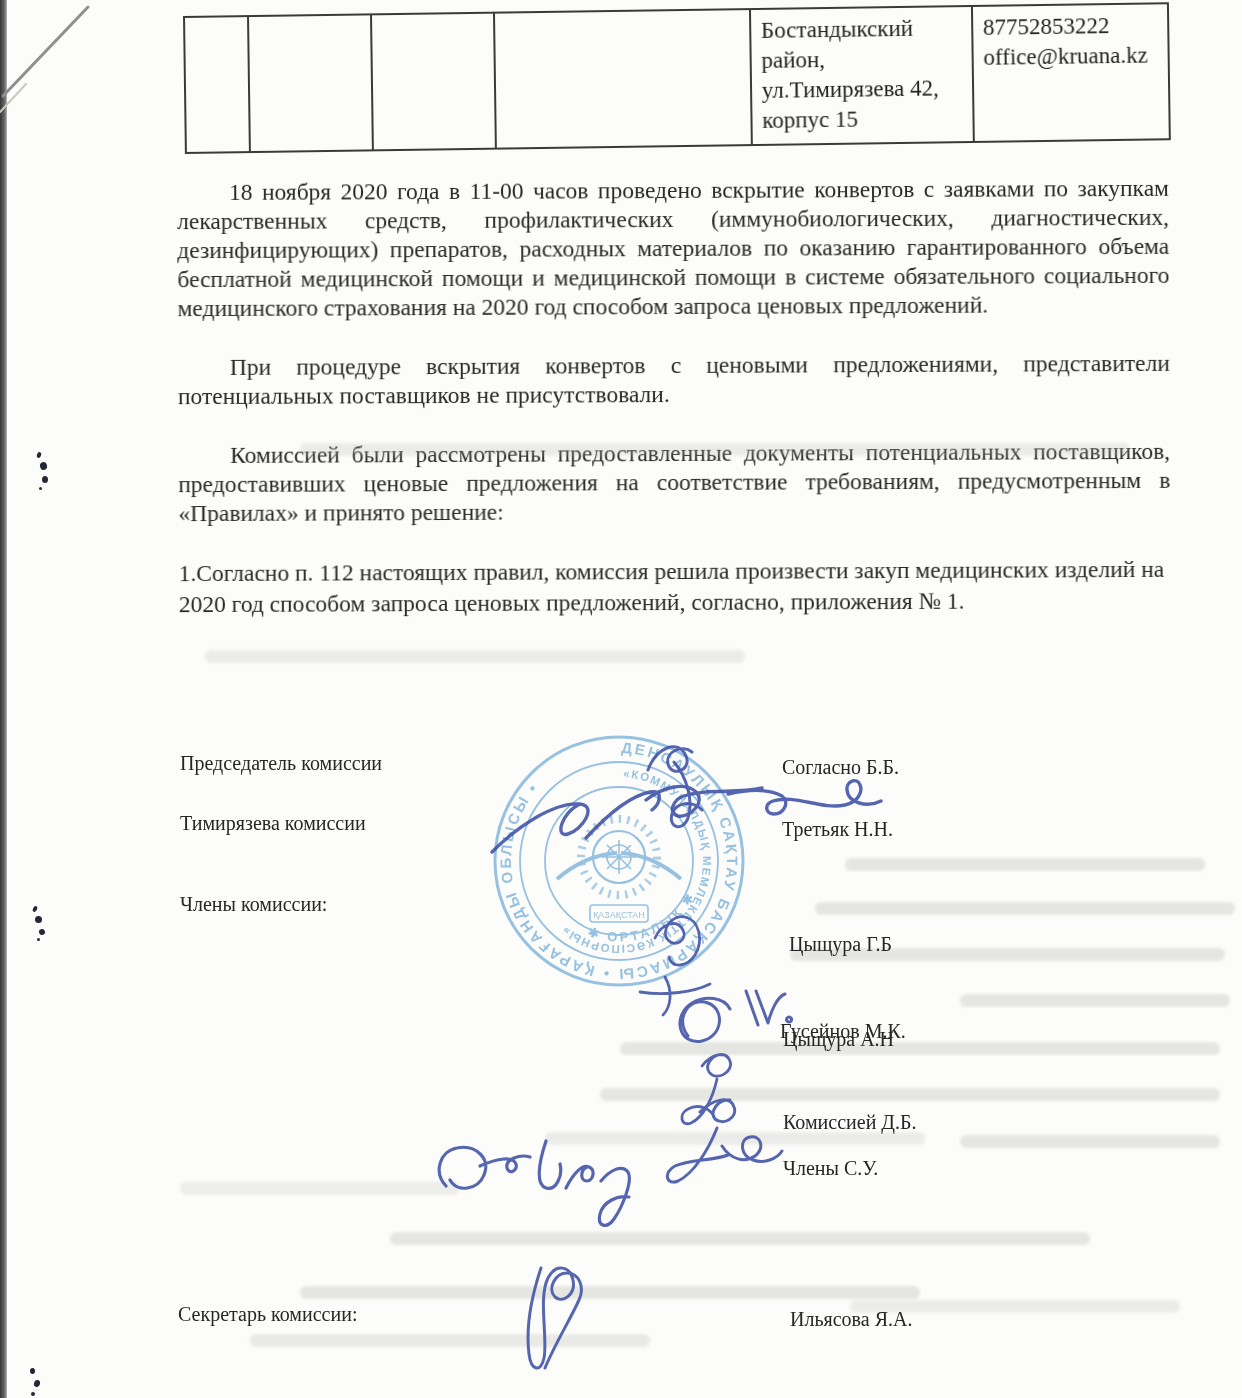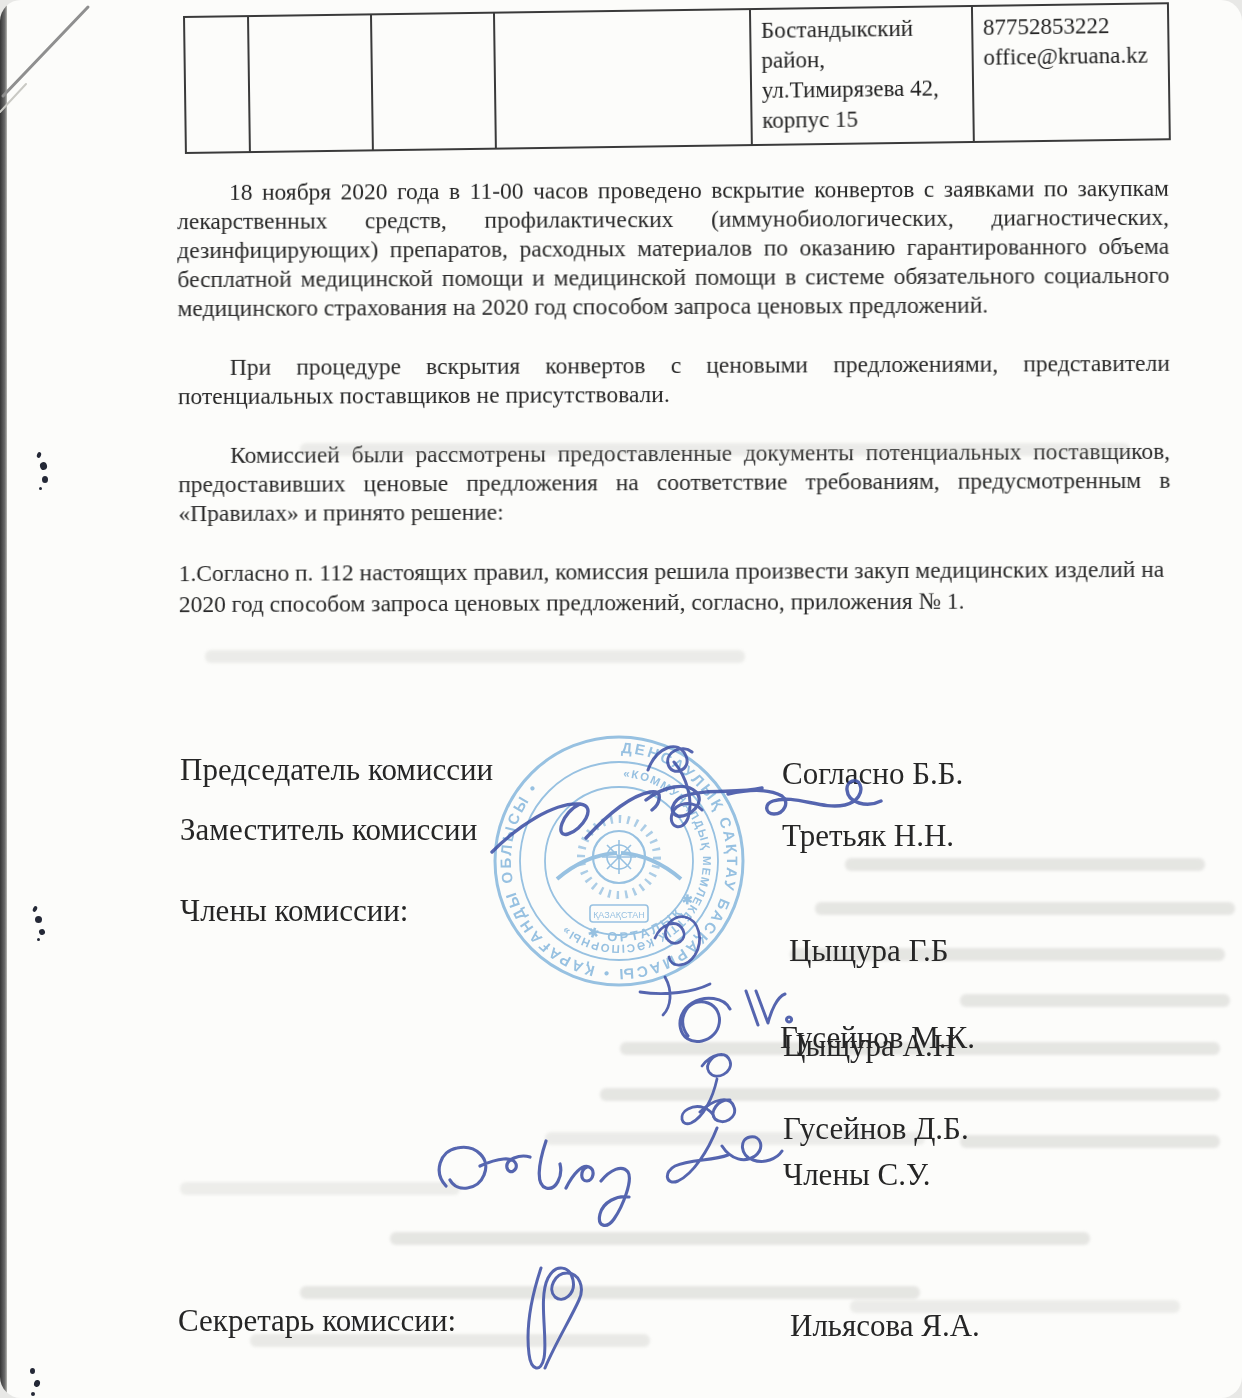--- a/index.html
+++ b/index.html
@@ -1,40 +1,39 @@
 <!DOCTYPE html>
 <html><head>
 <meta charset="utf-8">
 <style>
   html,body{margin:0;padding:0;background:#e8e8e6;}
   #page{
     position:relative; width:1242px; height:1398px; overflow:hidden;
     background:#fcfcfa;
     font-family:"Liberation Serif","DejaVu Serif",serif;
     color:#262626;
-    border-radius:21px;
   }
   
   .scan-edge{position:absolute;left:0;top:0;width:7px;height:100%;
     background:linear-gradient(to right,#353535,#6d6d6d 70%,#b9b9b4);}
   
   .bodytext{position:absolute;left:178px;top:176px;width:992px;
     font-size:23.5px;line-height:29px;color:#282828;
     transform:rotate(-0.25deg);filter:blur(0.25px);}
   .bodytext p{margin:0 0 30px 0;text-align:justify;text-indent:52px;}
   .bodytext p.noindent{text-indent:0;text-align:left;line-height:31px;margin-top:8px;}
   
   .tablewrap{position:absolute;left:183px;top:16px;width:986px;height:138px;
     transform:rotate(-0.8deg);transform-origin:left top;filter:blur(0.2px);}
   .trow{display:flex;width:100%;height:100%;border:2px solid #3a3a3a;box-sizing:border-box;}
   .tcell{border-right:2px solid #3a3a3a;box-sizing:border-box;padding:6px 10px;
     font-size:23px;line-height:30px;color:#1f1f1f;}
   .tcell:last-child{border-right:none;}
   
-  .lbl,.nm{position:absolute;font-size:31px;color:#262626;filter:blur(0.25px);white-space:nowrap;}
+  .lbl,.nm{position:absolute;font-size:20px;color:#262626;filter:blur(0.25px);white-space:nowrap;}
   
   .ghost{position:absolute;height:13px;border-radius:6px;background:#b3b4ae;
     opacity:.30;filter:blur(1.8px);}
   
   .speck{position:absolute;background:#242836;border-radius:50%;}
   svg{position:absolute;left:0;top:0;}
 </style>
 </head>
 <body>
 
@@ -116,27 +115,27 @@
       </text>
       <text font-size="13" letter-spacing="3" font-weight="bold">
         <textPath href="#arcInnerCCW" startOffset="70">✱ ОРТАЛЫҚ ✱</textPath>
       </text>
       <text x="132" y="189" font-size="9" text-anchor="middle">ҚАЗАҚСТАН</text>
     </g>
   </svg>
 
   <div class="lbl" style="left:180px;top:752px">Председатель комиссии</div>
   <div class="nm" style="left:782px;top:756px">Согласно Б.Б.</div>
-  <div class="lbl" style="left:180px;top:812px">Заместитель комиссии</div>
+  <div class="lbl" style="left:180px;top:812px">Тимирязева комиссии</div>
   <div class="nm" style="left:782px;top:818px">Третьяк Н.Н.</div>
   <div class="lbl" style="left:180px;top:893px">Члены комиссии:</div>
   <div class="nm" style="left:789px;top:933px">Цыщура Г.Б</div>
   <div class="nm" style="left:780px;top:1020px">Гусейнов М.К.</div>
   <div class="nm" style="left:783px;top:1028px">Цыщура А.Н</div>
-  <div class="nm" style="left:783px;top:1111px">Гусейнов Д.Б.</div>
+  <div class="nm" style="left:783px;top:1111px">Комиссией Д.Б.</div>
   <div class="nm" style="left:783px;top:1157px">Члены С.У.</div>
   <div class="lbl" style="left:178px;top:1303px">Секретарь комиссии:</div>
   <div class="nm" style="left:790px;top:1308px">Ильясова Я.А.</div>
 
   <svg width="1242" height="1398" style="left:0;top:0;">
     <g fill="none" stroke="#3f51a5" stroke-linecap="round" stroke-linejoin="round" opacity=".88">
       <path stroke-width="3" d="M648,770 c8,-22 30,-32 38,-14 c6,14 -14,22 -18,8 c-3,-12 14,-20 24,-12 m-18,10 c12,14 20,38 14,56 c-5,14 -20,10 -16,-4 c4,-12 20,-14 30,-4"></path>
       <path stroke-width="3.4" d="M492,852 c26,-26 62,-50 88,-48 c18,2 2,26 -12,30 c-14,4 -6,-22 12,-30 m6,34 c22,-24 44,-42 64,-46 c14,-3 10,12 2,18 m-6,-10 c18,-14 40,-18 50,-8 c10,10 -6,26 -18,24 c-10,-2 -6,-16 6,-20 c24,-8 52,-2 78,-8 m-34,6 c18,-4 40,-6 54,2 c8,6 2,18 -8,18 c-9,0 -10,-10 -1,-13 c22,-7 48,9 72,4 c13,-3 18,-13 15,-20 c-3,-8 -14,-4 -13,5 c1,13 20,18 34,11"></path>
       <path stroke-width="2.8" d="M655,938 c6,-14 22,-20 28,-8 c5,10 -8,18 -15,10 c-8,-10 4,-26 17,-23 c14,3 19,23 10,38 c-8,12 -23,14 -26,2 m-4,20 c8,14 6,30 -2,38 M640,992 c26,4 54,0 70,-8"></path>
       <path stroke-width="3" d="M688,1036 c-14,-18 2,-40 20,-33 c18,7 14,34 -6,38 c-24,5 -30,-26 -10,-38 c13,-8 32,-6 38,6 m16,-18 l12,34 m-2,-34 l12,32 c3,-12 9,-26 17,-29 m4,28 a2.5,2.5 0 1 1 .1,0"></path>

